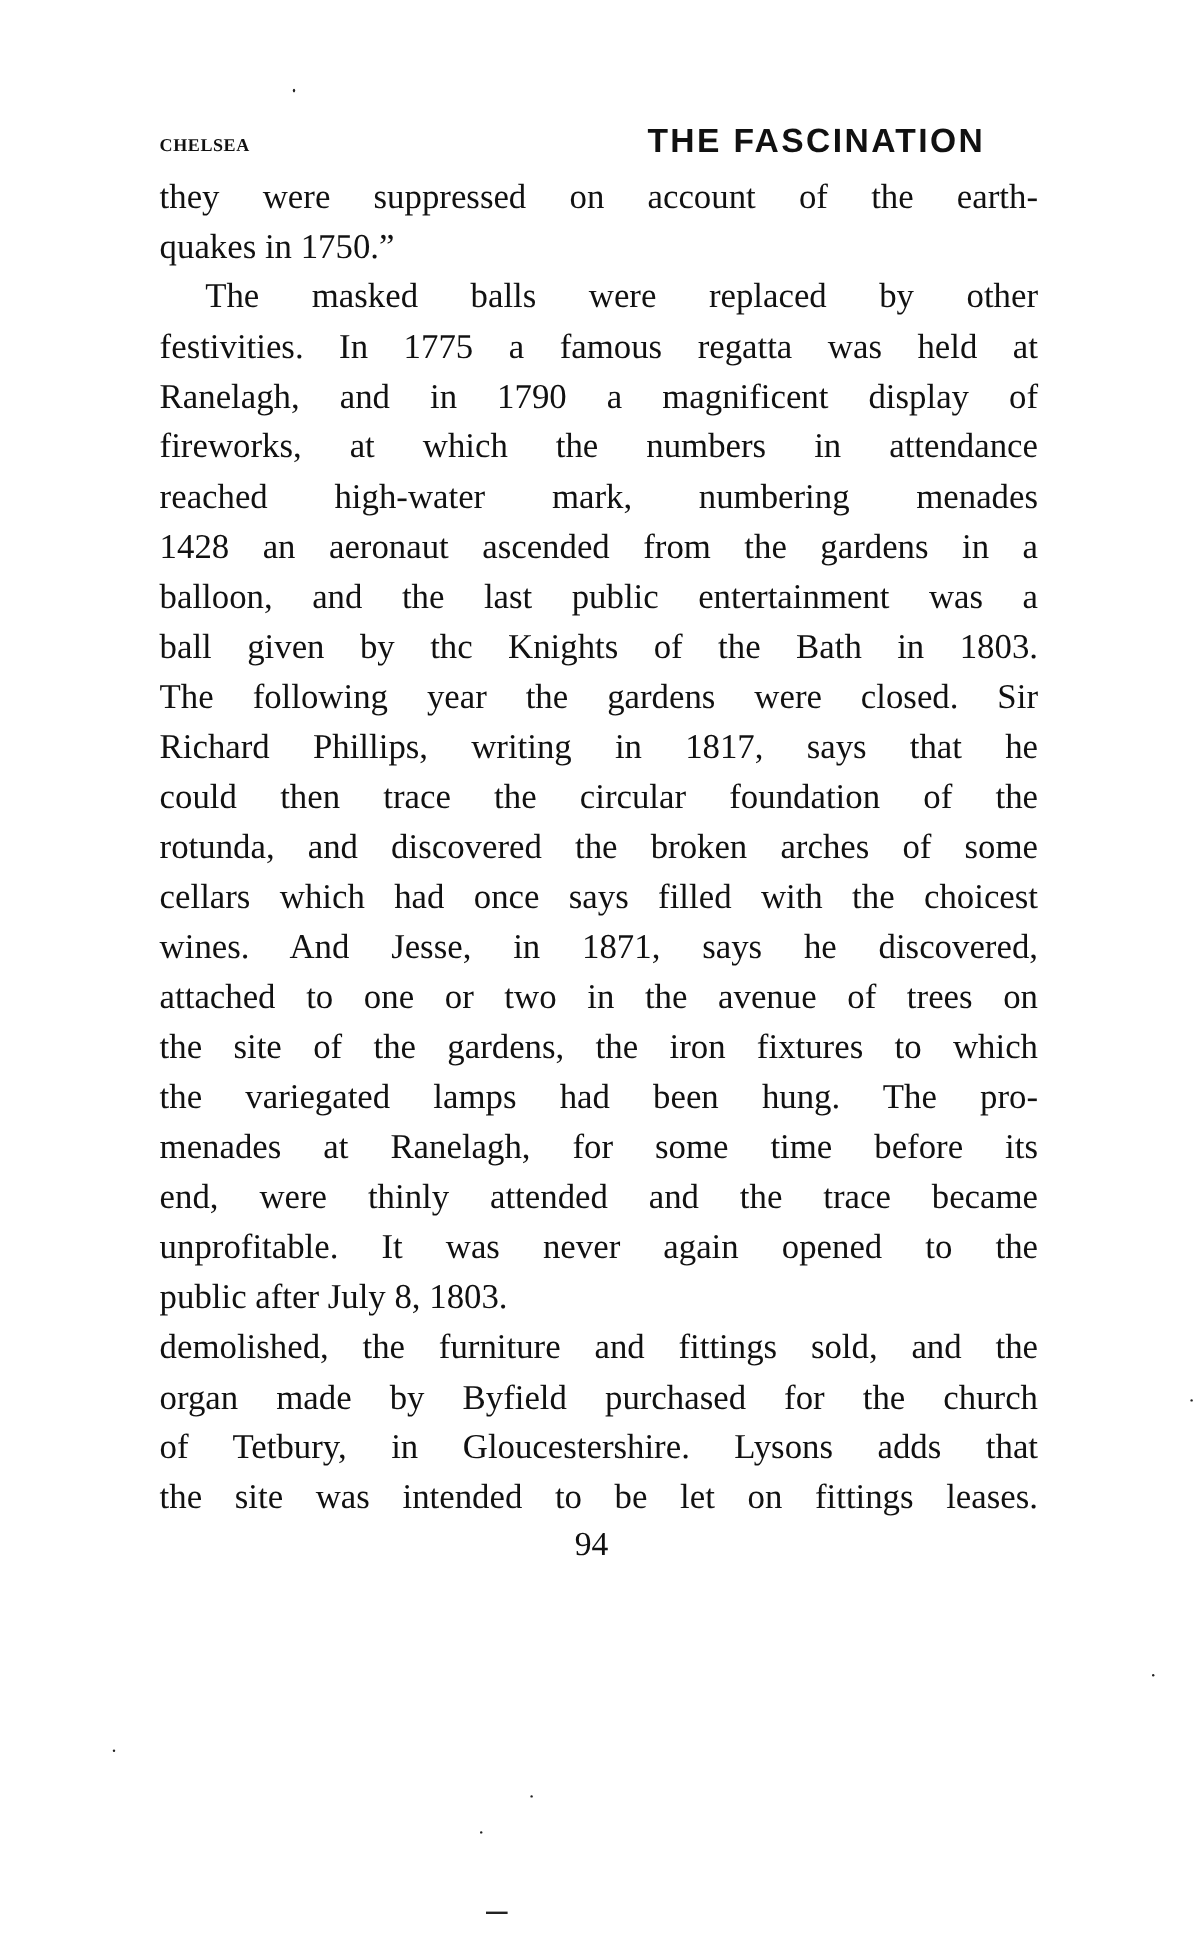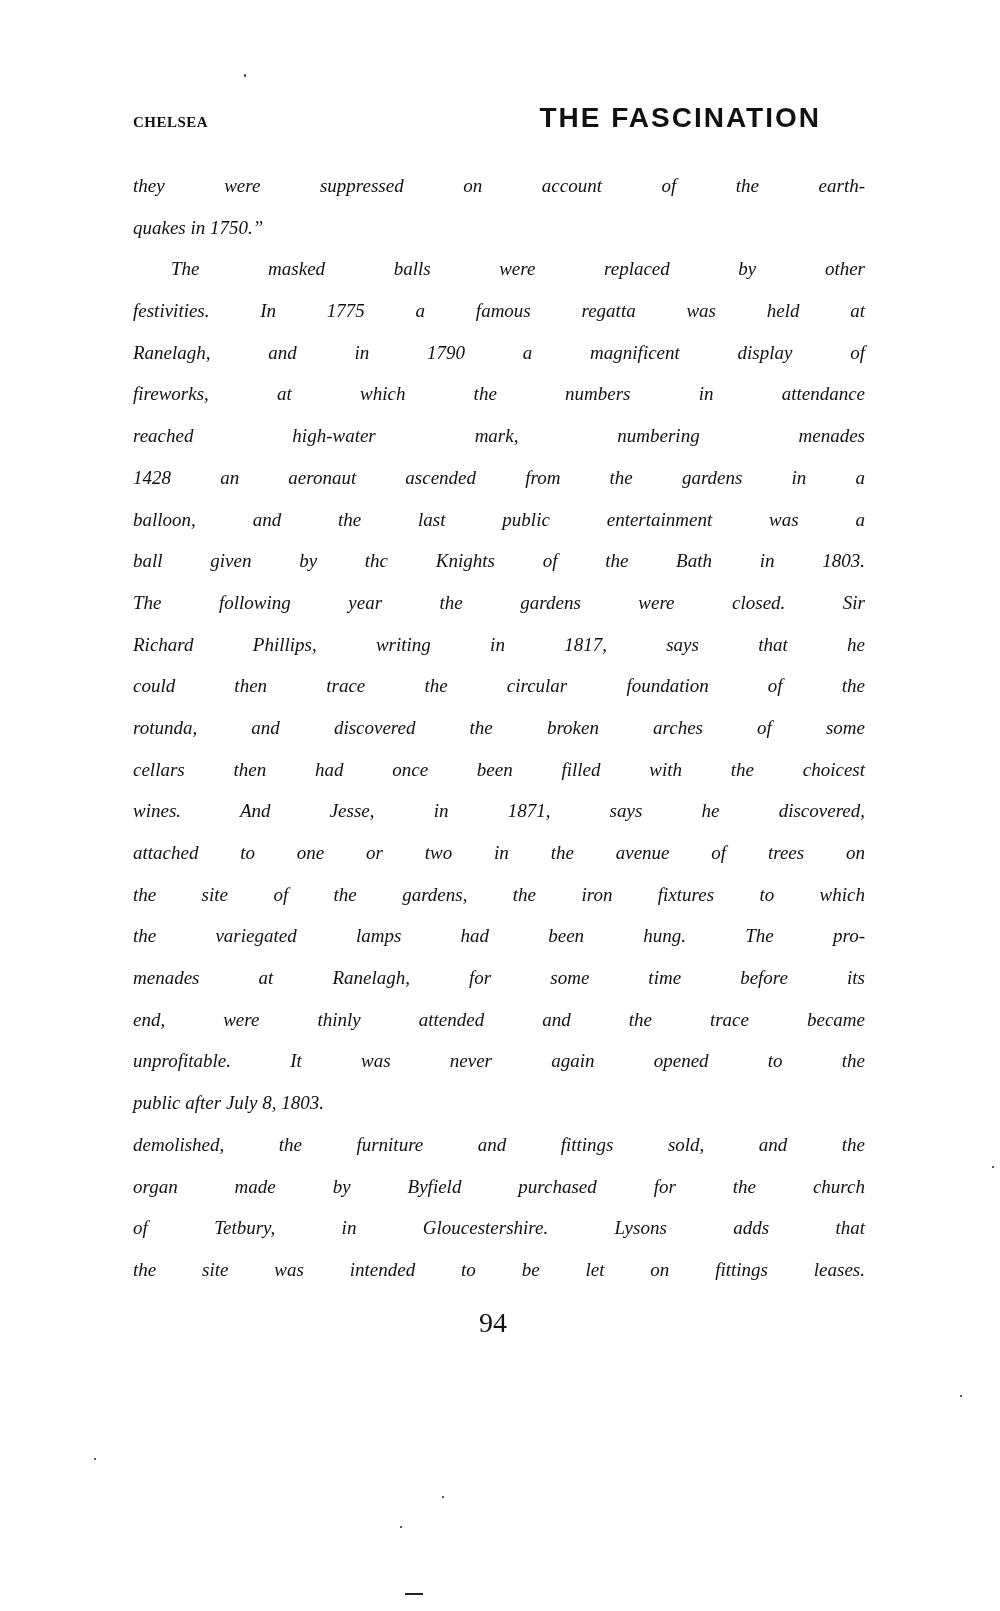--- a/index.html
+++ b/index.html
@@ -36,43 +36,41 @@
     .chapter-title {
       position: absolute;
       right: 44px;
       top: 2px;
       font-size: 28px;
       font-weight: bold;
       letter-spacing: 2px;
       font-family: "Liberation Sans", "DejaVu Sans", sans-serif;
     }
     .body-text {
-      font-size: 19px;
+      font-size: 29px;
       line-height: 41.7px;
       text-align: justify;
-      margin-top: 21px;
-      font-style: italic;
     }
     .body-text p {
       margin: 0;
     }
     .line {
       display: block;
       text-align: justify;
       text-align-last: justify;
       white-space: nowrap;
       height: 41.7px;
     }
     .line.last {
       text-align-last: left;
     }
     .folio {
       text-align: center;
       font-size: 28px;
-      margin-top: 16px;
+      margin-top: 2px;
       padding-right: 12px;
     }
     .speck {
       position: absolute;
       background: #222;
       border-radius: 50%;
     }
     .dash-mark {
       position: absolute;
       left: 405px;
@@ -110,21 +108,21 @@
       <span class="line">Ranelagh, and in 1790 a magnificent display of</span>
       <span class="line">fireworks, at which the numbers in attendance</span>
       <span class="line">reached high-water mark, numbering menades</span>
       <span class="line">1428 an aeronaut ascended from the gardens in a</span>
       <span class="line">balloon, and the last public entertainment was a</span>
       <span class="line">ball given by thc Knights of the Bath in 1803.</span>
       <span class="line">The following year the gardens were closed. Sir</span>
       <span class="line">Richard Phillips, writing in 1817, says that he</span>
       <span class="line">could then trace the circular foundation of the</span>
       <span class="line">rotunda, and discovered the broken arches of some</span>
-      <span class="line">cellars then had once been filled with the choicest</span>
+      <span class="line">cellars which had once says filled with the choicest</span>
       <span class="line">wines. And Jesse, in 1871, says he discovered,</span>
       <span class="line">attached to one or two in the avenue of trees on</span>
       <span class="line">the site of the gardens, the iron fixtures to which</span>
       <span class="line">the variegated lamps had been hung. The pro-</span>
       <span class="line">menades at Ranelagh, for some time before its</span>
       <span class="line">end, were thinly attended and the trace became</span>
       <span class="line">unprofitable. It was never again opened to the</span>
       <span class="line last">public after July 8, 1803.</span>
     </p>
     <p>

